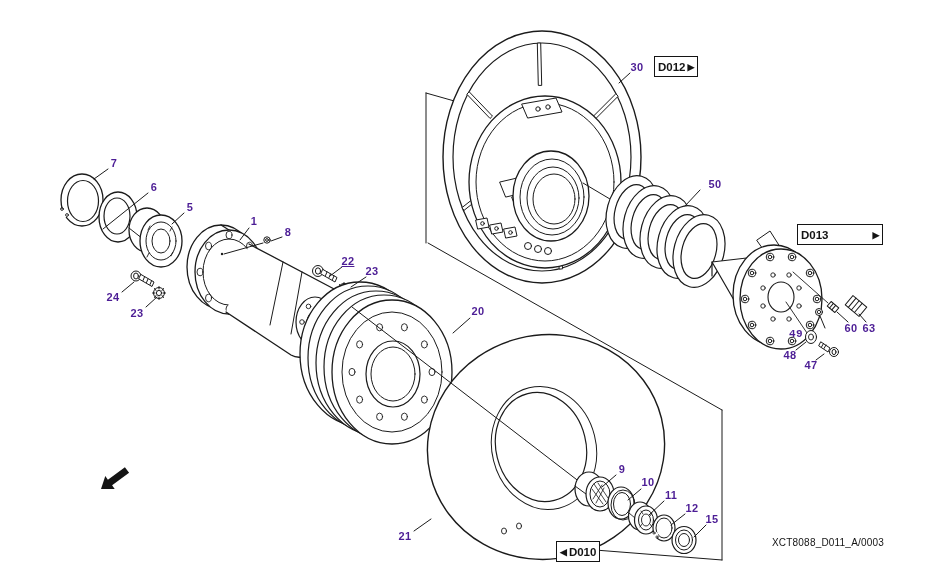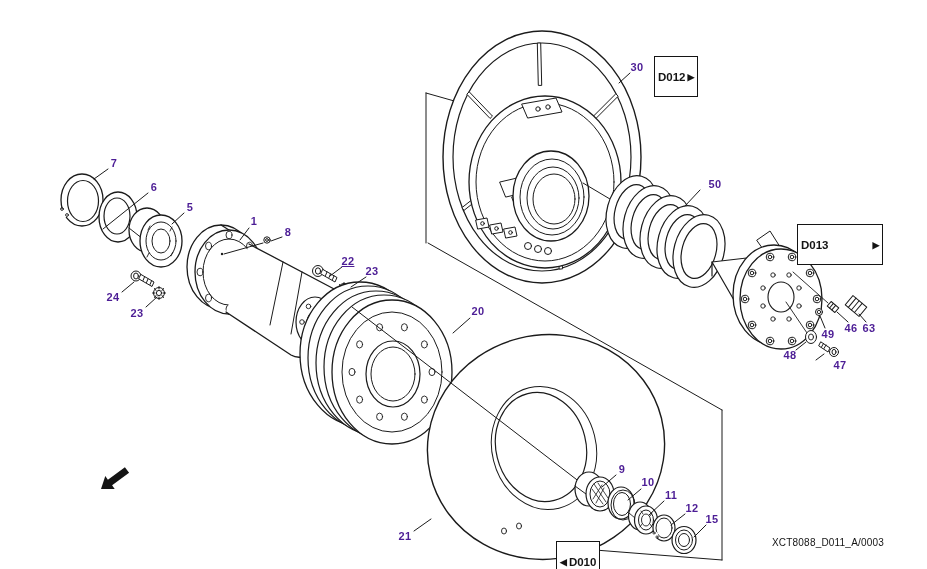--- a/index.html
+++ b/index.html
@@ -2,21 +2,21 @@
 <html><head>
 <meta charset="utf-8">
 <style>
   html,body{margin:0;padding:0;background:#f2f2f2;}
   .stage{position:relative;width:927px;height:569px;background:#ffffff;overflow:hidden;
          font-family:"Liberation Sans",sans-serif;color:#111;}
   .stage svg{position:absolute;left:0;top:0;}
   .callout{position:absolute;transform:translate(-50%,-50%);font-size:11px;font-weight:600;
            letter-spacing:.3px;color:#4c1d95;white-space:nowrap;}
   .refbox{position:absolute;display:flex;align-items:center;gap:2px;border:1.7px solid #141414;
-          background:#fff;padding:12px 3px;height:15px;font-size:11.5px;font-weight:700;color:#141414;}
+          background:#fff;padding:2px 3px;height:15px;font-size:11.5px;font-weight:700;color:#141414;}
   .arrow-glyph{font-size:9px;line-height:1;position:relative;top:0.5px;}
   .code{position:absolute;font-size:10px;color:#141414;letter-spacing:.2px;}
 </style>
 </head>
 <body>
 
 <div class="stage">
 
 <svg width="927" height="569" viewBox="0 0 927 569" fill="none" stroke="#1b1b1b" stroke-width="1.2" stroke-linecap="round" stroke-linejoin="round">
 
@@ -346,25 +346,25 @@
   <div class="callout" style="left:372px;top:271px;">23</div>
   <div class="callout" style="left:478px;top:311px;">20</div>
   <div class="callout" style="left:405px;top:536px;">21</div>
   <div class="callout" style="left:637px;top:67px;">30</div>
   <div class="callout" style="left:707px;top:184px;margin-left:8px;">50</div>
   <div class="callout" style="left:622px;top:469px;">9</div>
   <div class="callout" style="left:648px;top:482px;">10</div>
   <div class="callout" style="left:671px;top:495px;">11</div>
   <div class="callout" style="left:692px;top:508px;">12</div>
   <div class="callout" style="left:712px;top:519px;">15</div>
-  <div class="callout" style="left:851px;top:328px;">46</div>
+  <div class="callout" style="left:851px;top:328px;">60</div>
   <div class="callout" style="left:869px;top:328px;">63</div>
-  <div class="callout" style="left:828px;top:334px;">49</div>
+  <div class="callout" style="left:796px;top:334px;font-family:Liberation Mono, monospace;">49</div>
   <div class="callout" style="left:790px;top:355px;">48</div>
-  <div class="callout" style="left:840px;top:365px;text-align:right;">47</div>
+  <div class="callout" style="left:811px;top:365px;text-align:right;">47</div>
 
   <div class="refbox" style="left:654px;top:56px;">
     <span>D012</span>
     <span class="arrow-glyph">▶</span>
   </div>
   <div class="refbox" style="left:797px;top:224px;gap:44px;">
     <span>D013</span>
     <span class="arrow-glyph">▶</span>
   </div>
   <div class="refbox" style="left:556px;top:541px;">

